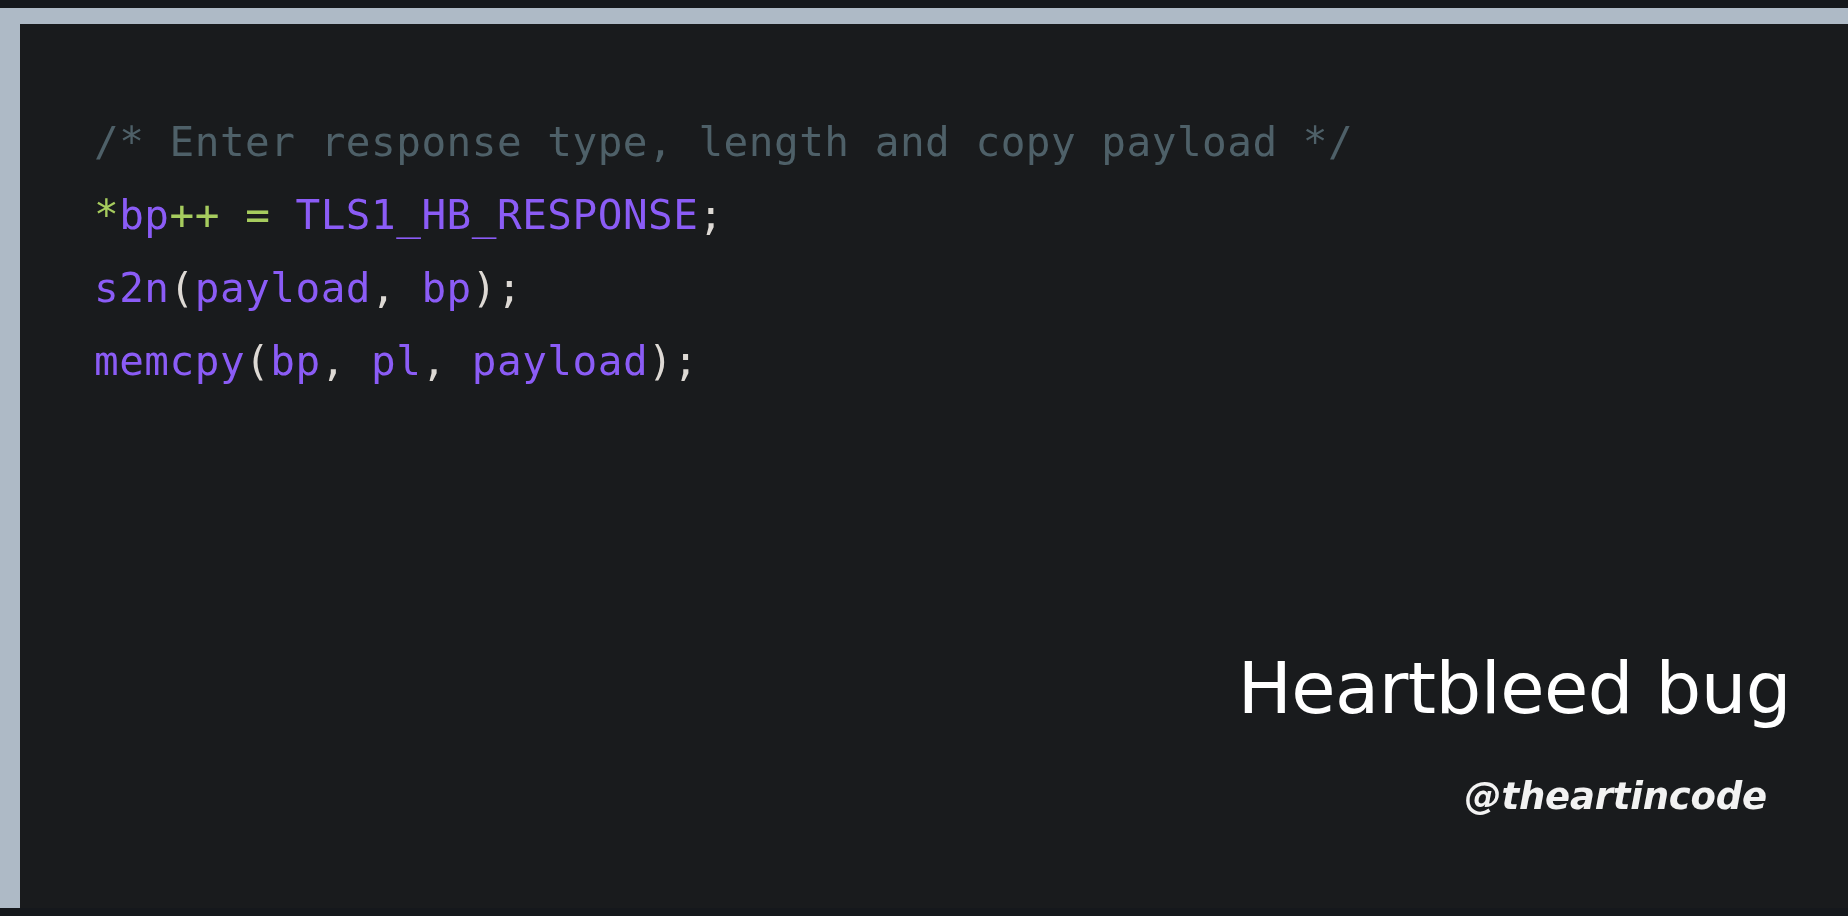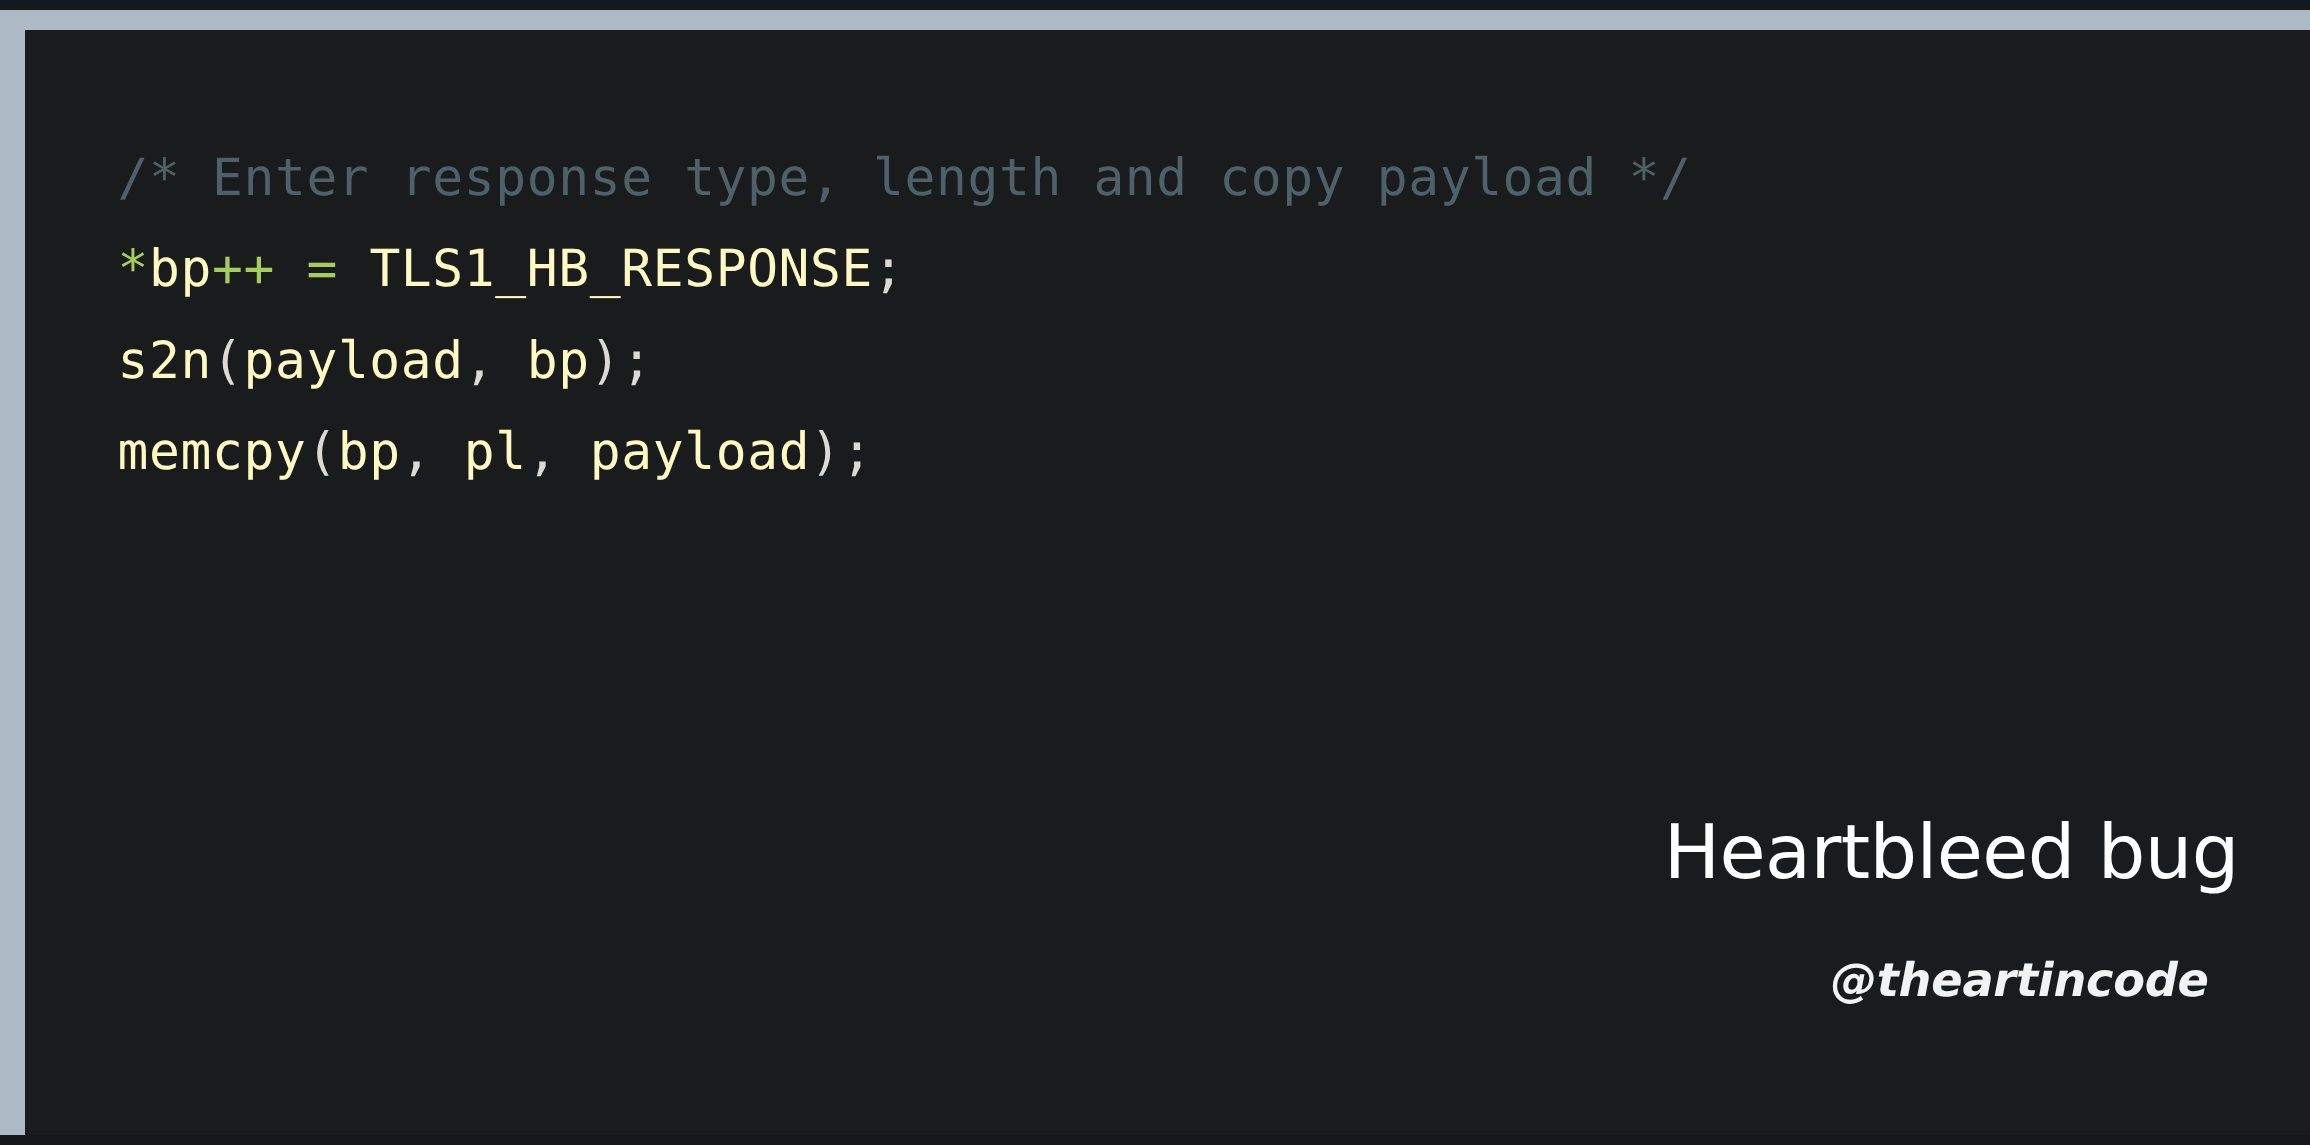--- a/index.html
+++ b/index.html
@@ -48,33 +48,33 @@
     font-size: 41px;
     line-height: 73px;
     letter-spacing: 0.5px;
     white-space: pre;
     color: #e2e4e6;
   }
   .code-line { white-space: pre; }
 
   .tk-comment { color: #4e6068; }
   .tk-op      { color: #a6cc5e; }
-  .tk-ident   { color: #fef9c3; }
+  .tk-ident   { color: #8b5cf6; }
   .tk-punct   { color: #ddd9d4; }
   .tk-plain   { color: #e2e4e6; }
 
   #caption-block {
     position: absolute;
     right: 76px;
     top: 628px;
     text-align: right;
   }
   #caption-title {
     font-family: "DejaVu Sans", sans-serif;
-    font-size: 60px;
+    font-size: 72px;
     font-weight: 400;
     color: #ffffff;
     letter-spacing: -0.5px;
     line-height: 1.0;
   }
   #caption-handle {
     margin-top: 54px;
     margin-right: 24px;
     font-family: "DejaVu Sans", sans-serif;
     font-style: italic;

